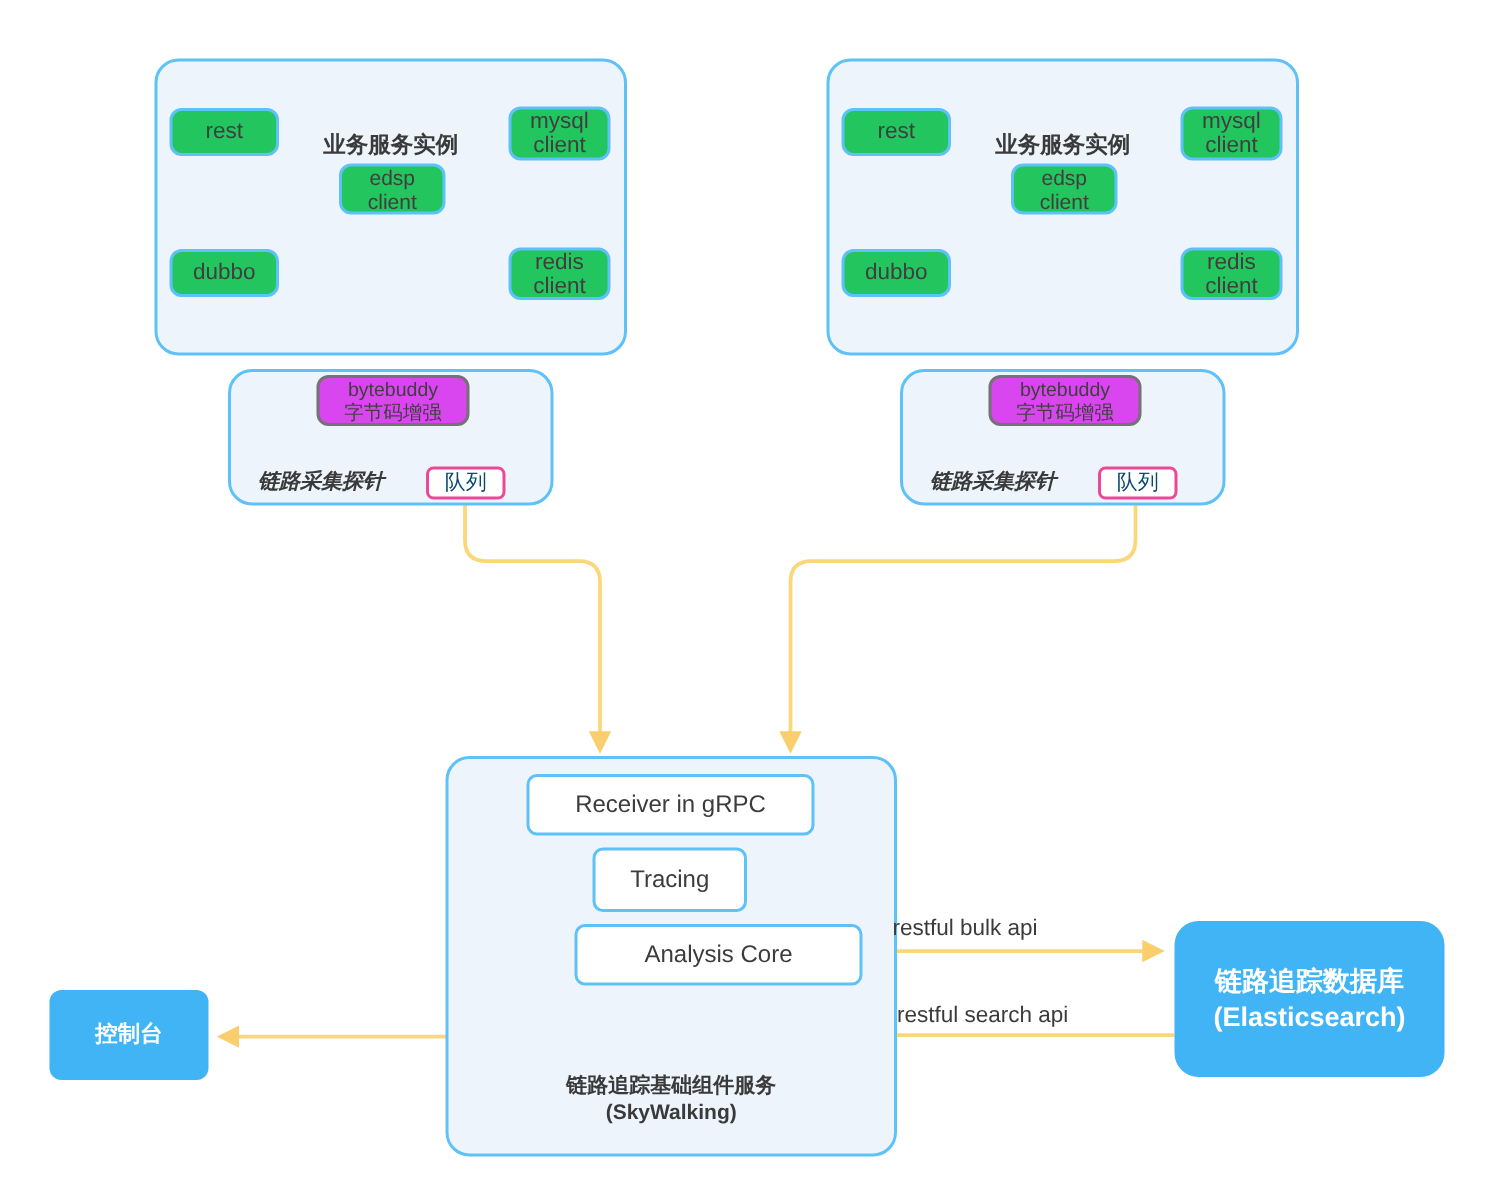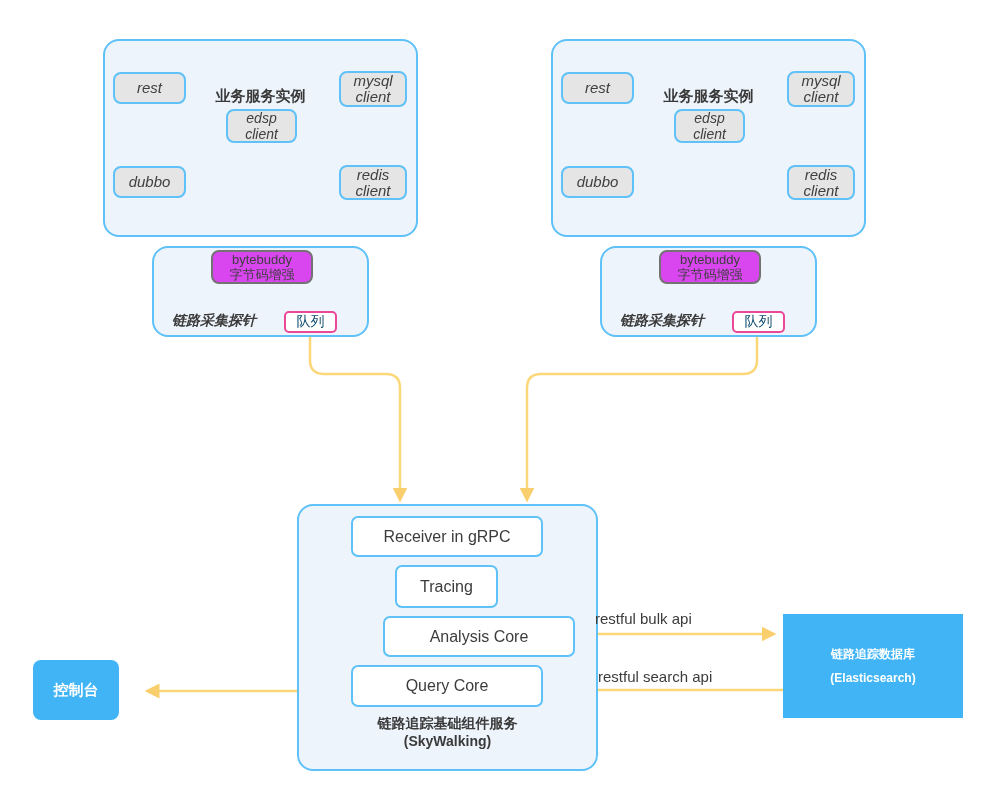--- a/index.html
+++ b/index.html
@@ -10,23 +10,23 @@
   .abs{position:absolute;}
   .preline{white-space:pre-line;}
   
   .group-box{
     width:311px;height:194px;background:#eef4fb;border:2px solid #5ec1f8;border-radius:16px;
   }
   .group-title{
     width:315px;text-align:center;font-weight:bold;font-size:15px;color:#3a3a3a;
   }
   .node{
-    background:#e5e5e5;border:2px solid #5ec1f8;border-radius:8px;
+    background:#22c55e;border:2px solid #5ec1f8;border-radius:8px;
     display:flex;align-items:center;justify-content:center;text-align:center;
-    font-size:15px;line-height:16px;color:#3f3f3f;font-style:italic;
+    font-size:15px;line-height:16px;color:#3f3f3f;
   }
   .probe-box{
     width:213px;height:87px;background:#eef4fb;border:2px solid #5ec1f8;border-radius:16px;
   }
   .probe-label{font-weight:bold;font-size:14px;color:#3a3a3a;font-style:italic;}
   .queue-box{
     width:49px;height:18px;background:#ffffff;border:2px solid #ec4899;border-radius:5px;
     display:flex;align-items:center;justify-content:center;font-size:14px;color:#0c4a6e;
   }
   .byte-box{
@@ -40,23 +40,23 @@
   }
   .sw-node{
     background:#ffffff;border:2px solid #5ec1f8;border-radius:7px;
     display:flex;align-items:center;justify-content:center;
     font-size:16px;color:#3c3c3c;
   }
   .sw-caption{
     width:301px;text-align:center;font-weight:bold;font-size:14px;line-height:18px;color:#3a3a3a;
   }
   .solid-box{
-    background:#41b4f6;border-radius:0;color:#ffffff;font-weight:bold;
+    background:#41b4f6;border-radius:16px;color:#ffffff;font-weight:bold;
     display:flex;align-items:center;justify-content:center;text-align:center;
-    font-size:12px;line-height:24px;
+    font-size:18px;line-height:24px;
   }
   .flow-label{font-size:16px;color:#3b3b3b;text-align:center;}
   .api-label{font-size:15px;color:#3b3b3b;text-align:left;}
   svg{position:absolute;left:0;top:0;pointer-events:none;}
 </style>
 </head>
 <body>
 
 <div id="canvas">
 
@@ -132,26 +132,25 @@
     <div class="abs probe-label" style="left:69px;top:273px;">链路采集探针</div>
     <div class="abs queue-box" style="left:181px;top:272px;">队列</div>
   </div>
 
 
   <div class="abs" style="left:297px;top:504px;width:354px;height:267px;">
     <div class="abs sw-box" style="left:0;top:0;"></div>
     <div class="abs sw-node" style="left:54px;top:12px;width:188px;height:37px;">Receiver in gRPC</div>
     <div class="abs sw-node" style="left:98px;top:61px;width:99px;height:39px;">Tracing</div>
     <div class="abs sw-node" style="left:54px;top:112px;width:188px;height:37px;margin-left:32px;">Analysis Core</div>
-    <div class="abs sw-node" style="left:54px;top:161px;width:188px;height:38px;">Query Core</div>
     <div class="abs sw-caption preline" style="left:0;top:210px;">链路追踪基础组件服务
 (SkyWalking)</div>
   </div>
 
   <div class="abs api-label" style="left:595px;top:610px;width:170px;">restful bulk api</div>
   <div class="abs api-label" style="left:598px;top:668px;width:175px;">restful search api</div>
 
   <div class="abs solid-box preline" style="left:783px;top:614px;width:180px;height:104px;">链路追踪数据库
 (Elasticsearch)</div>
 
-  <div class="abs solid-box" style="left:33px;top:660px;width:86px;height:60px;border-radius:8px;font-size:15px;">控制台</div>
+  <div class="abs solid-box" style="left:33px;top:660px;width:106px;height:60px;border-radius:8px;font-size:15px;">控制台</div>
 
 </div>
 
 </body></html>

